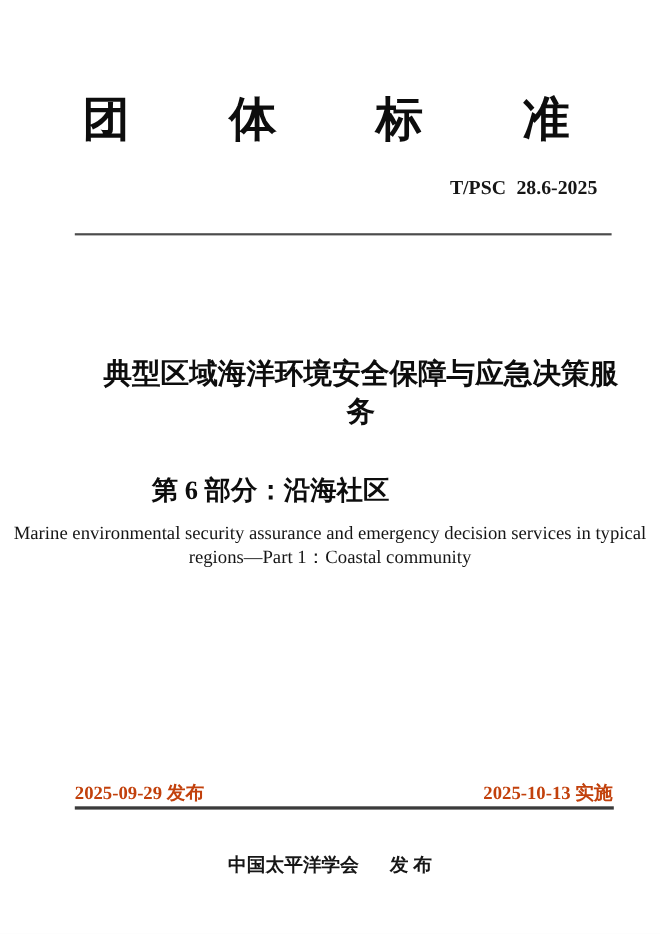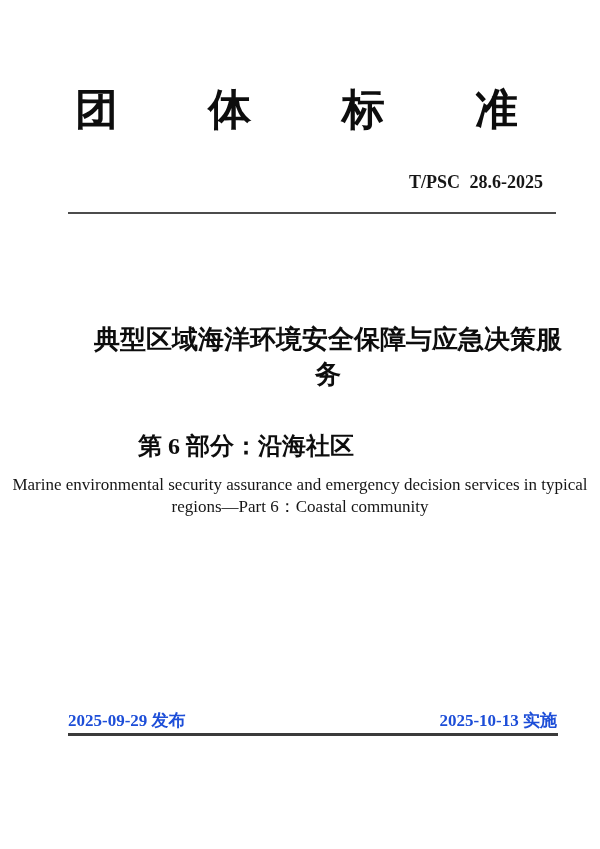--- a/index.html
+++ b/index.html
@@ -38,21 +38,21 @@
     justify-content: space-between;
     font-family: "Liberation Sans", "DejaVu Sans", sans-serif;
     font-size: 43px;
     font-weight: 700;
     color: #0d0d0d;
     line-height: 50px;
   }
   .doc-number {
     position: absolute;
     right: 57px;
-    top: 172px;
+    top: 160px;
     font-family: "Liberation Serif", "DejaVu Serif", serif;
     font-size: 18px;
     font-weight: 700;
     word-spacing: 5px;
     color: #161616;
   }
   .rule-top {
     position: absolute;
     left: 68px;
     top: 212px;
@@ -99,21 +99,21 @@
   .dates-row {
     position: absolute;
     left: 68px;
     top: 709px;
     width: 489px;
     display: flex;
     justify-content: space-between;
     font-family: "Liberation Serif", "DejaVu Serif", serif;
     font-size: 17px;
     font-weight: 600;
-    color: #1d4ed8;
+    color: #c2410c;
   }
   .rule-bottom {
     position: absolute;
     left: 68px;
     top: 733px;
     width: 490px;
     height: 2.5px;
     background: #3b3b3b;
   }
   .publisher-row {
@@ -152,24 +152,29 @@
 
   <div class="main-title-zh">
     <div>典型区域海洋环境安全保障与应急决策服</div>
     <div>务</div>
   </div>
 
   <div class="part-title">第 6 部分：沿海社区</div>
 
   <div class="en-title">
     <div>Marine environmental security assurance and emergency decision services in typical</div>
-    <div>regions—Part 6：Coastal community</div>
+    <div>regions—Part 1：Coastal community</div>
   </div>
 
   <div class="dates-row">
     <span>2025-09-29 发布</span>
     <span>2025-10-13 实施</span>
   </div>
 
   <div class="rule-bottom"></div>
 
+  <div class="publisher-row">
+    <span>中国太平洋学会</span>
+    <span class="gap"></span>
+    <span>发 布</span>
+  </div>
 
 </div>
 
 </body></html>

